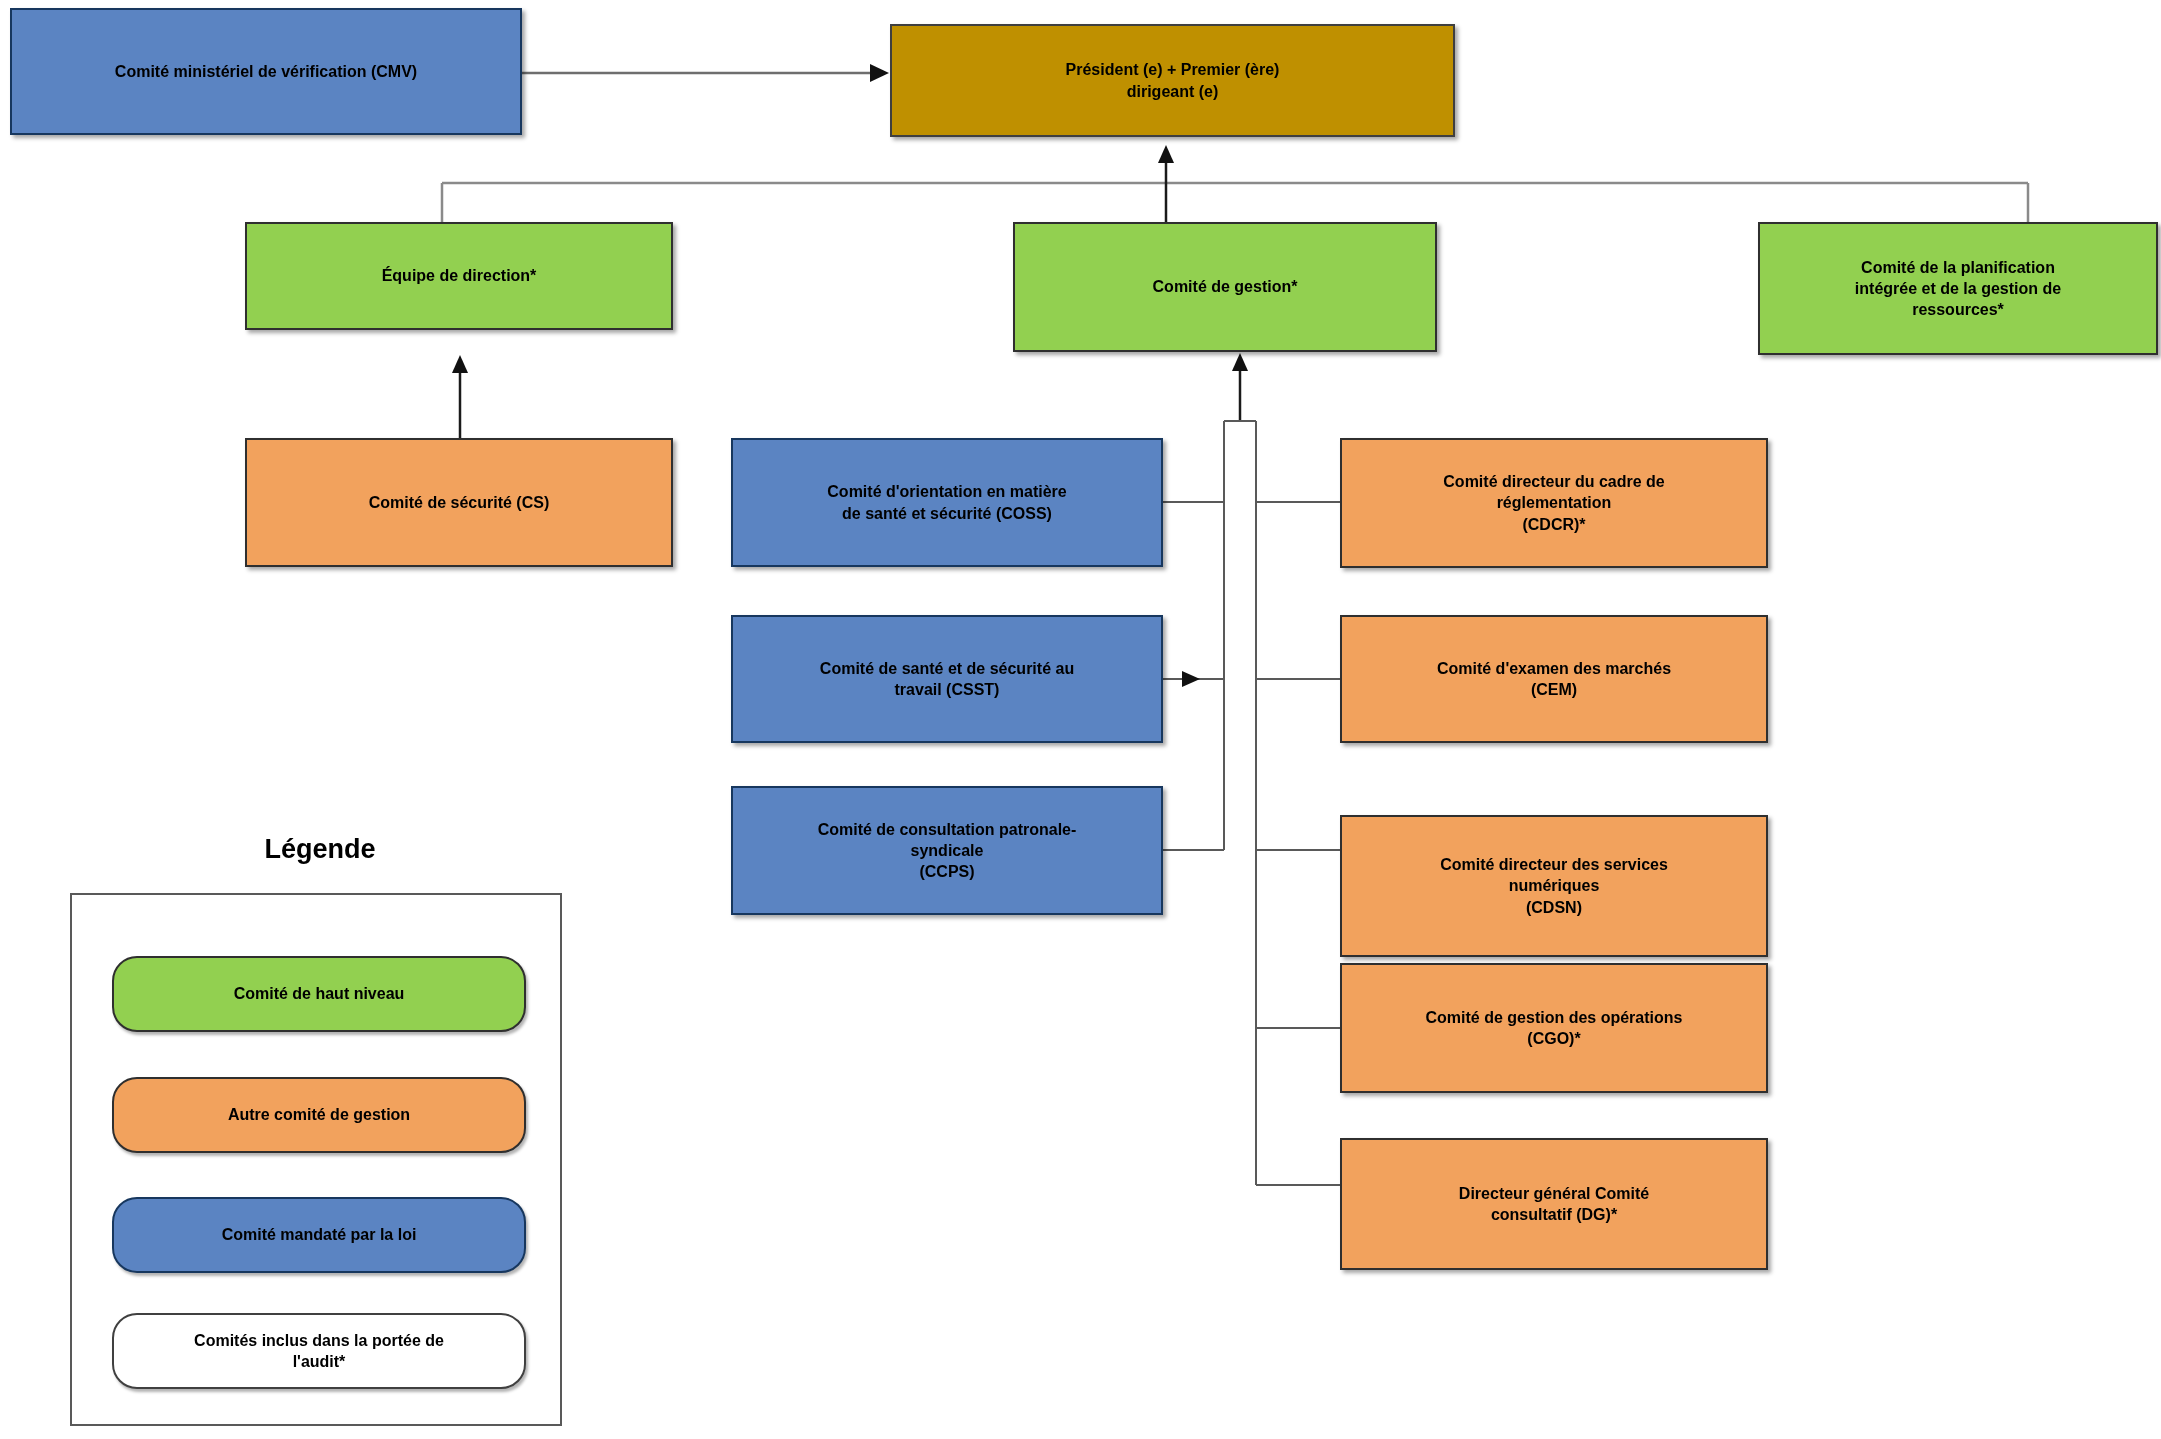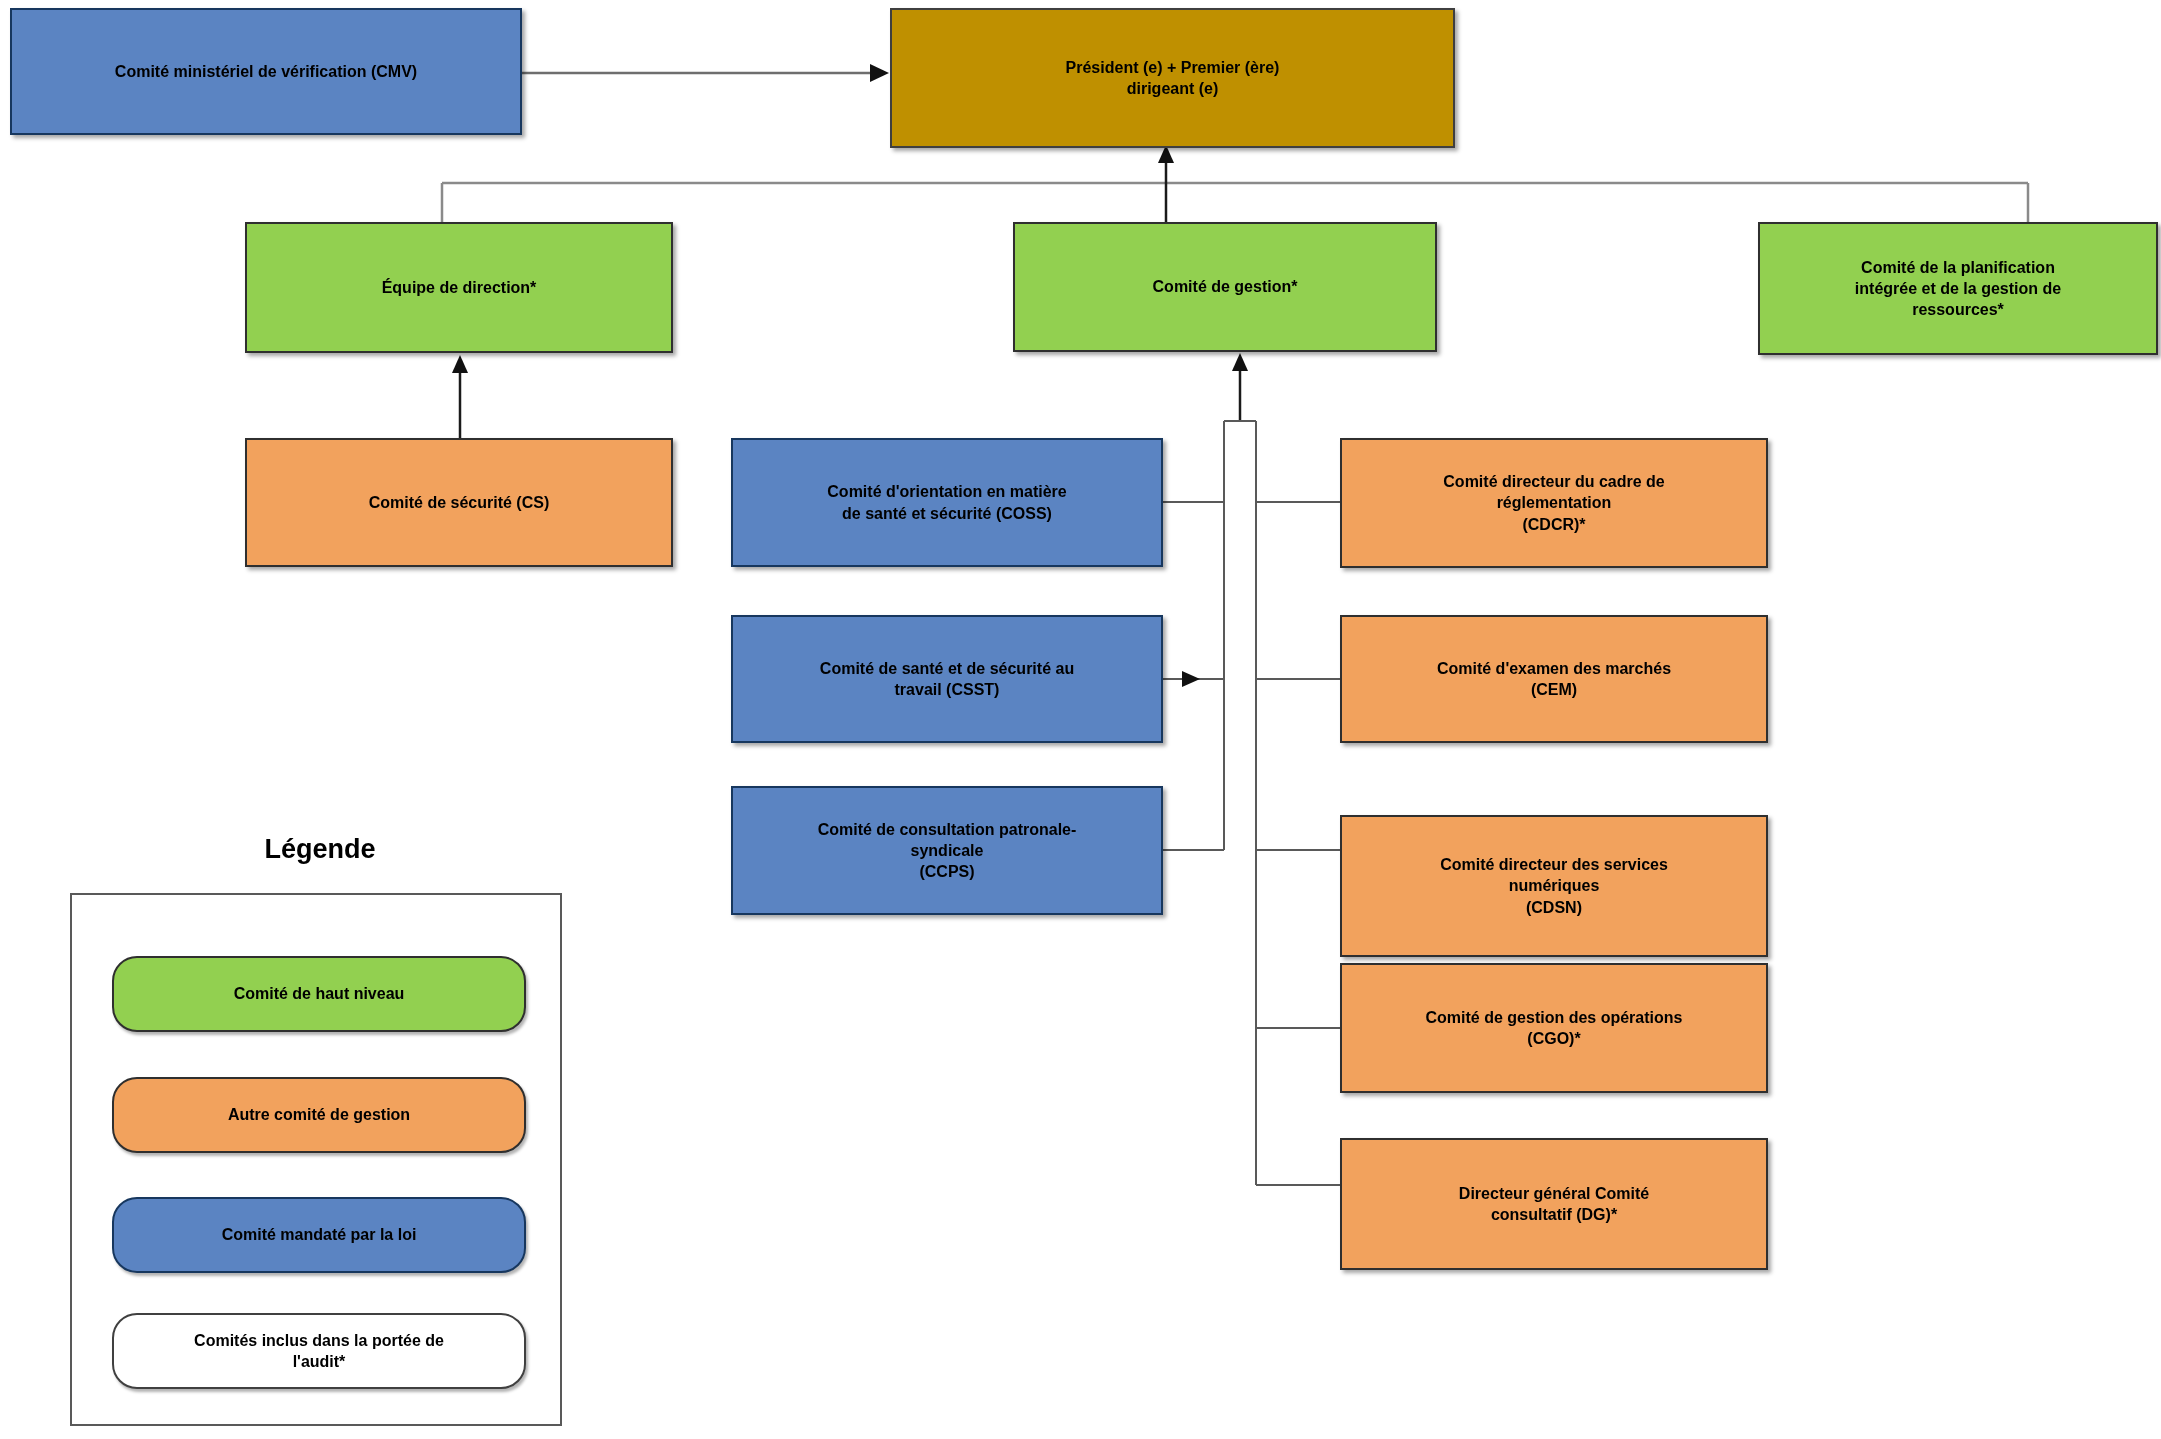--- a/index.html
+++ b/index.html
@@ -95,28 +95,28 @@
       <line x1="1256" y1="1185" x2="1340" y2="1185"></line>
     </g>
   </svg>
 
   <div class="node blue" style="left:10px;top:8px;width:512px;height:127px">
     <div class="label">
         <div>Comité ministériel de vérification (CMV)</div>
       </div>
   </div>
 
-  <div class="node gold" style="left:890px;top:8px;width:565px;height:140px">
+  <div class="node gold" style="left:890px;top:24px;width:565px;height:113px">
     <div class="label">
       <div>Président (e) + Premier (ère)</div>
       <div>dirigeant (e)</div>
     </div>
   </div>
 
-  <div class="node green" style="left:245px;top:222px;width:428px;height:131px">
+  <div class="node green" style="left:245px;top:222px;width:428px;height:108px">
     <div class="label">
         <div>Équipe de direction*</div>
       </div>
   </div>
 
   <div class="node green" style="left:1013px;top:222px;width:424px;height:130px">
     <div class="label">
         <div>Comité de gestion*</div>
       </div>
   </div>

